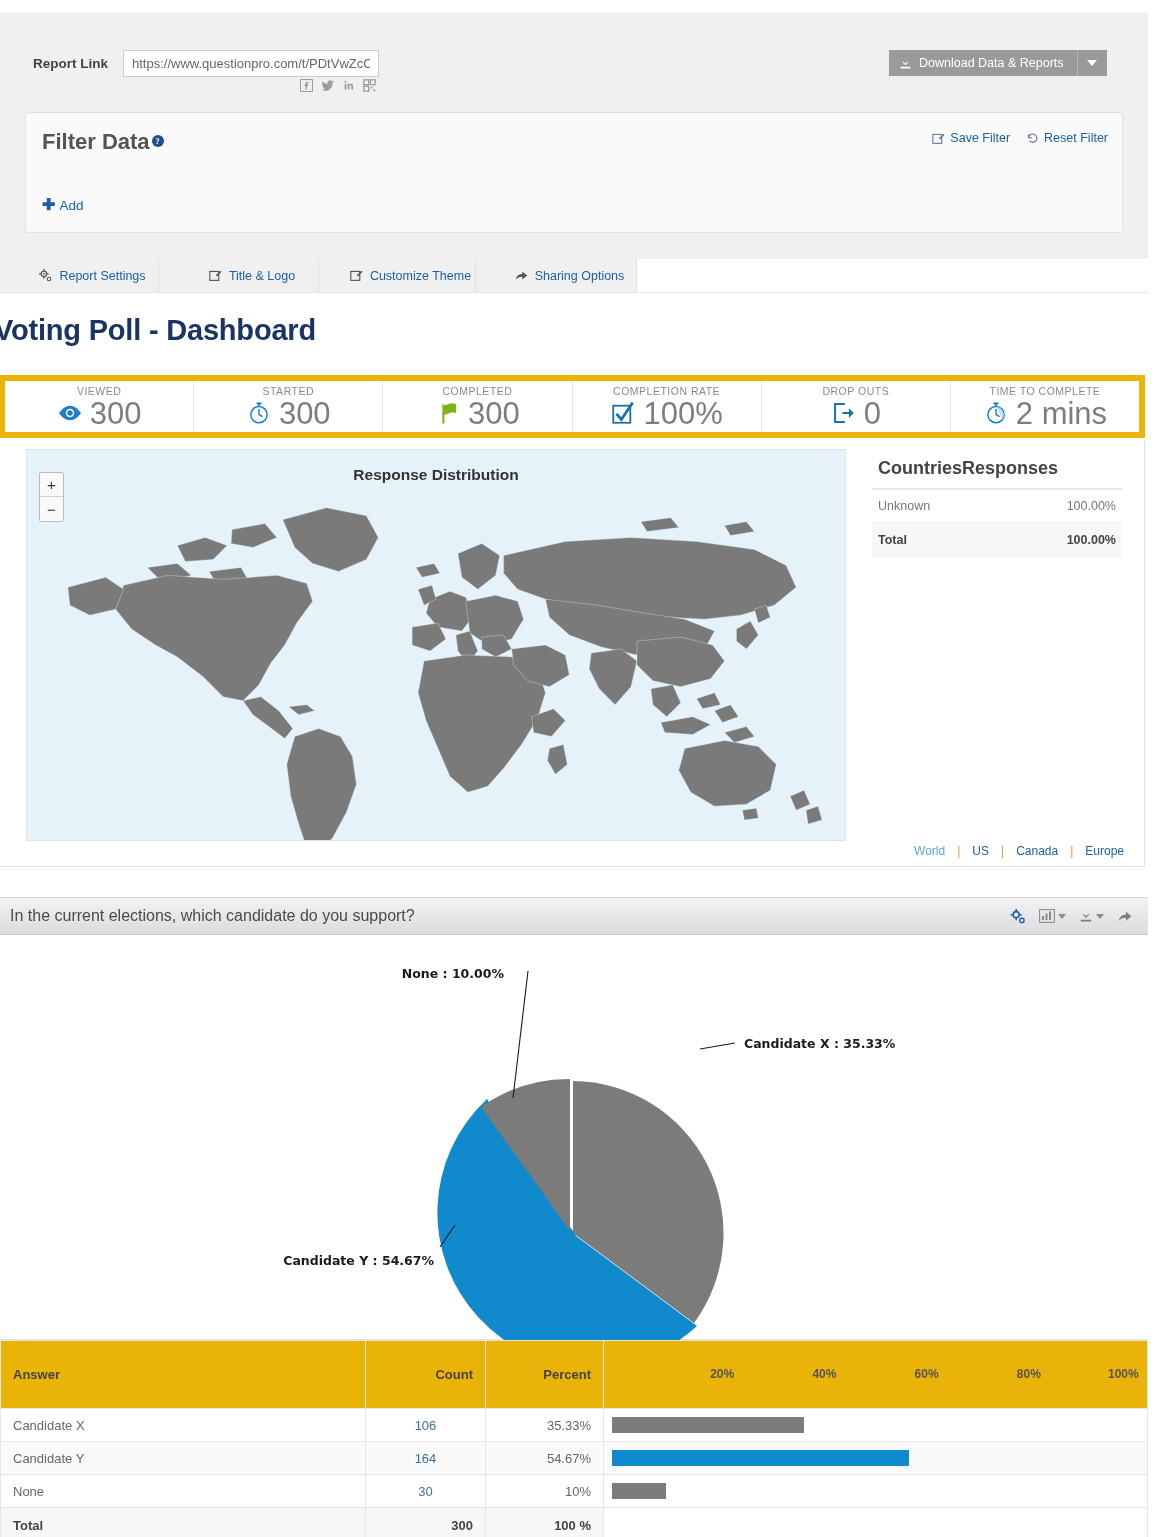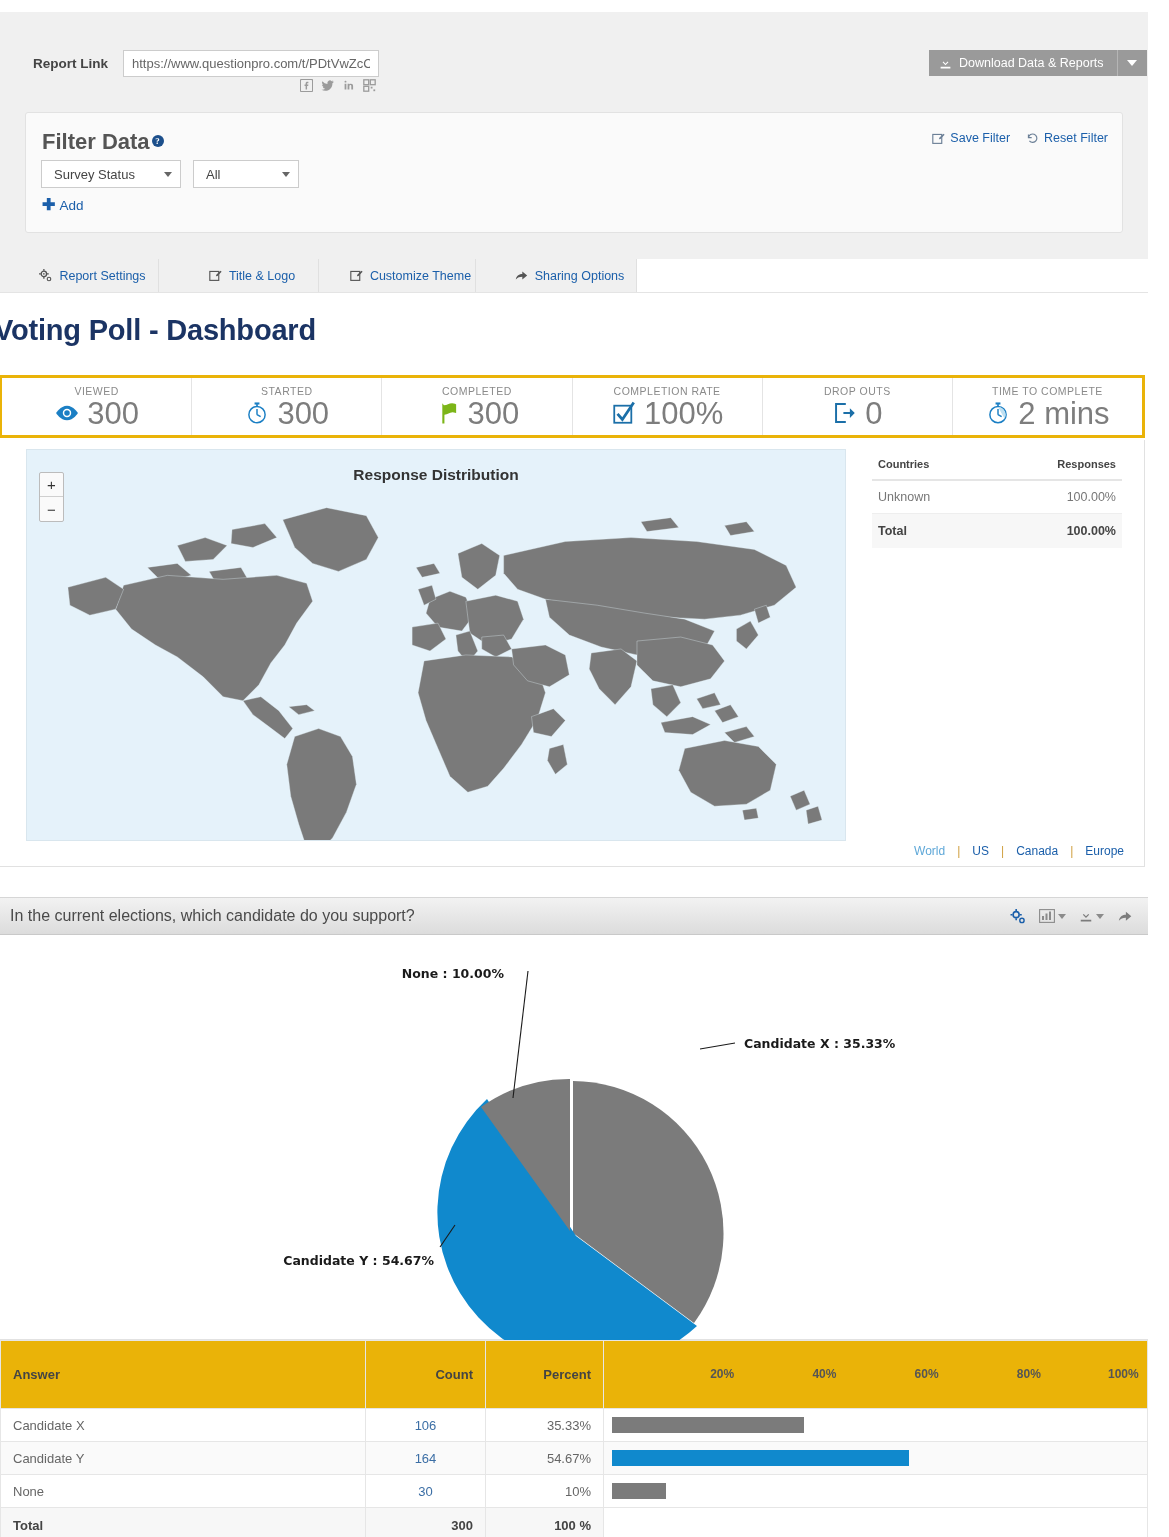--- a/index.html
+++ b/index.html
@@ -24,21 +24,21 @@
     width:256px; height:27px; border:1px solid #ccc; background:#fff;
     font-family:"Liberation Sans", sans-serif; font-size:13px; color:#666;
     padding:0 8px;
   }
   .social-row {
     position:absolute; left:300px; top:67px; display:flex; gap:8px; align-items:center;
   }
   .social-ic { width:13px; height:13px; fill:#9b9b9b; display:block; }
 
   .dl-btn-wrap {
-    position:absolute; left:889px; top:38px; display:flex; height:26px;margin-left:40px;
+    position:absolute; left:889px; top:38px; display:flex; height:26px;
   }
   .dl-btn {
     background:#9a9a9a; color:#fff; border:none; height:26px;
     padding:0 13px 0 10px; font-family:"Liberation Sans", sans-serif;
     font-size:12.5px; display:flex; align-items:center; gap:7px; cursor:pointer;
     border-right:1px solid #b5b5b5;
   }
   .dl-caret {
     background:#9a9a9a; width:29px; height:26px; display:flex;
     align-items:center; justify-content:center; cursor:pointer;
@@ -98,21 +98,21 @@
   
   .dash-title {
     position:absolute; left:-6px; top:314px;
     font-size:29px; font-weight:bold; color:#1b3464;
     letter-spacing:-0.2px;
   }
 
   
   .stats {
     position:absolute; left:-1px; top:375px; width:1146px; height:63px;
-    display:flex; background:#fff; border:3px solid #eab308;
+    display:flex; background:#fff; border:6px solid #eab308;
   }
   .stat { flex:1; border-right:1px solid #e4e4e4; display:flex; flex-direction:column;
           align-items:center; justify-content:center; }
   .stat:last-child { border-right:none; }
   .stat-lbl { font-size:10.5px; color:#8a8a8a; letter-spacing:0.5px; margin-bottom:1px; }
   .stat-val-row { display:flex; align-items:center; gap:7px; }
   .stat-num { font-size:31px; color:#7d7d7d; line-height:1; font-weight:normal; }
   .stat-ic { width:26px; height:26px; }
 
   
@@ -140,22 +140,22 @@
 
   .map-links {
     position:absolute; right:20px; top:404px; display:flex; gap:12px;
     font-size:12px; align-items:center;
   }
   .map-link { color:#1b5faa; cursor:pointer; }
   .map-link.active { color:#5fa8d8; }
   .map-sep { color:#d0a040; }
 
   .ctable { position:absolute; left:872px; top:18px; width:250px; }
-  .ctable .hrow { display:flex; justify-content:space-between; padding:0 6px 9px 6px;
-                  border-bottom:2px solid #e5e5e5; font-weight:bold; color:#444; font-size:11px; }
+  .ctable .hrow { display:flex; justify-content:flex-start; padding:0 6px 9px 6px;
+                  border-bottom:2px solid #e5e5e5; font-weight:bold; color:#444; font-size:18px; }
   .ctable .drow { display:flex; justify-content:space-between; padding:9px 6px;
                   border-bottom:1px solid #eee; font-size:12.5px; color:#777; }
   .ctable .trow { display:flex; justify-content:space-between; padding:10px 6px;
                   background:#f7f7f7; font-weight:bold; color:#444; font-size:12.5px; }
 
   
   .q-header {
     position:absolute; left:0; top:897px; width:1148px; height:38px;
     background:linear-gradient(to bottom,#f2f2f2,#dcdcdc);
     border-top:1px solid #d6d6d6; border-bottom:1px solid #c9c9c9;
@@ -241,30 +241,20 @@
         <span class="caret-dn"></span>
       </div>
     </div>
   </div>
 
   <div class="filter-panel">
     <div class="filter-title">
       <span>Filter Data</span><span class="help-dot">?</span>
     </div>
 
-    <div class="filter-selects">
-      <div class="sel w1">
-        <span>Survey Status</span>
-        <span class="sel-caret"></span>
-      </div>
-      <div class="sel w2">
-        <span>All</span>
-        <span class="sel-caret"></span>
-      </div>
-    </div>
 
     <div class="add-link">
       <span class="plus-g">✚</span>
       <span>Add</span>
     </div>
 
     <div class="filter-actions">
       <div class="fa-item">
         <svg class="fa-ic" viewBox="0 0 16 16">
           <rect x="1" y="3" width="11" height="11"></rect>

